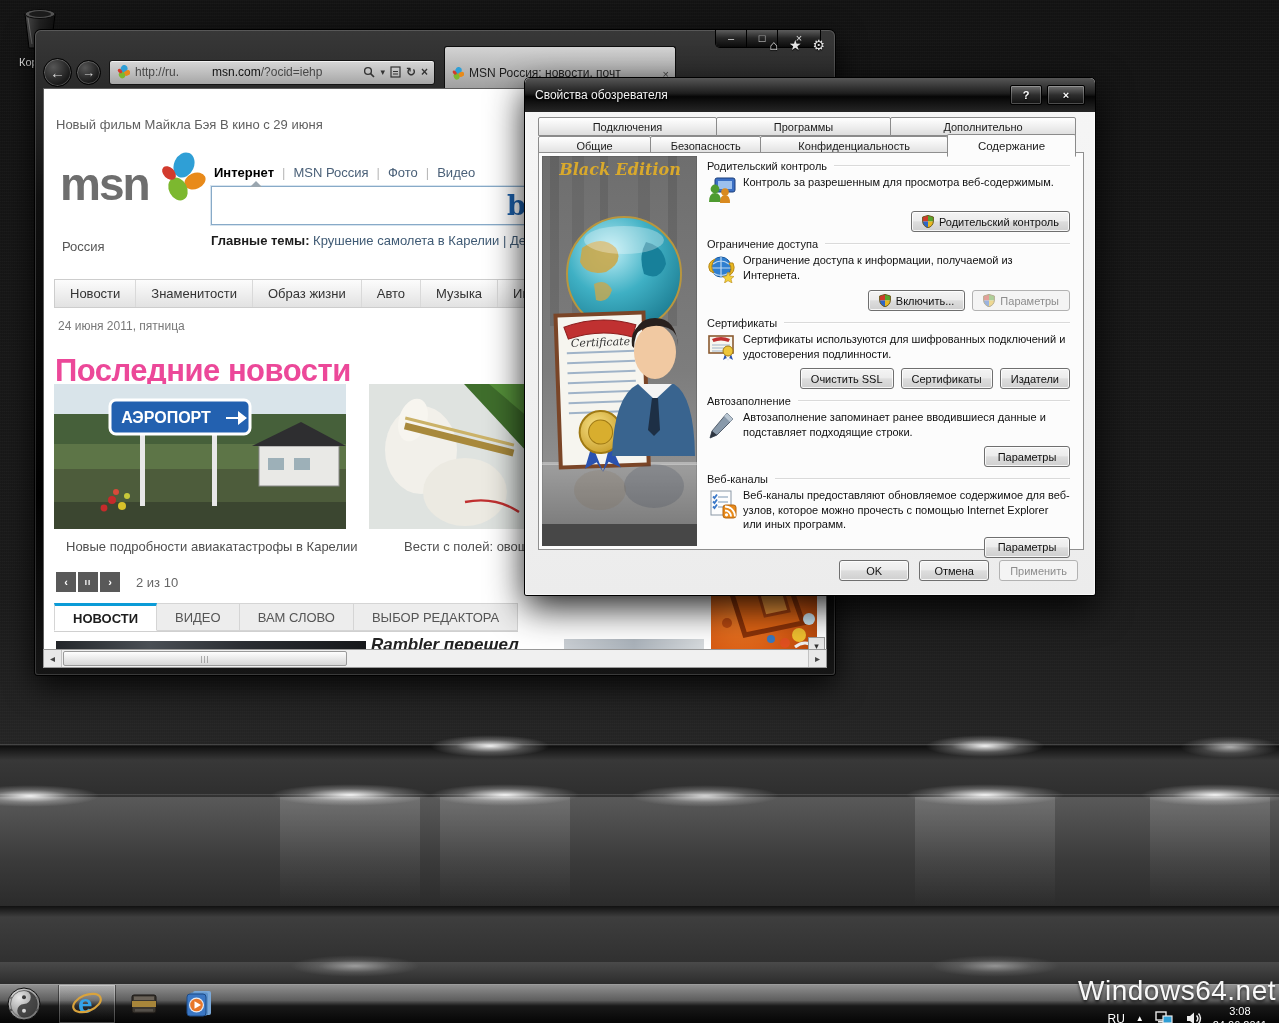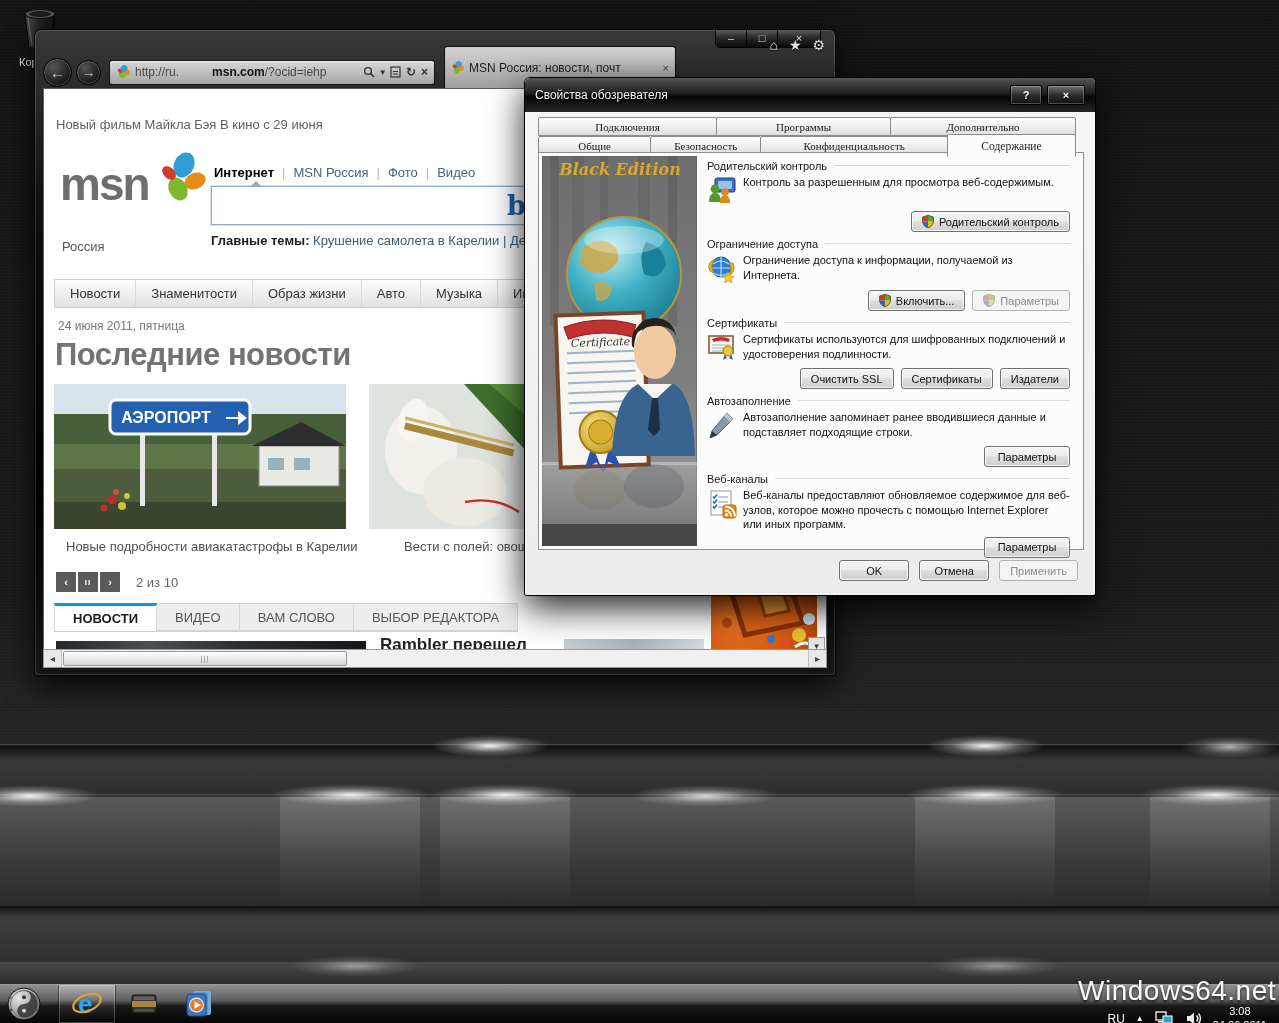--- a/index.html
+++ b/index.html
@@ -36,24 +36,24 @@
       font-size:11px;line-height:1;background:linear-gradient(#5d5d5d,#262626 48%,#0b0b0b);border-right:1px solid #000;}
   .winbtn:last-child{border-right:none;width:42px;}
   #ie-nav{position:absolute;left:8px;right:8px;top:26px;height:32px;display:flex;align-items:center;}
   .navcirc{width:27px;height:27px;border-radius:50%;display:flex;align-items:center;justify-content:center;
       background:radial-gradient(circle at 35% 30%,#565656,#161616 72%);border:1px solid #000;
       box-shadow:inset 0 0 0 1px rgba(255,255,255,.22);color:#d8d8d8;font-size:15px;}
   .navcirc.fwd{width:23px;height:23px;margin-left:4px;font-size:13px;}
   #addr{margin-left:8px;width:312px;height:23px;border-radius:3px;border:1px solid #141414;
       background:linear-gradient(#d7d7d7,#a6a6a6);box-shadow:inset 0 1px 0 rgba(255,255,255,.65);
       display:flex;align-items:center;padding:0 6px;font-size:12px;color:#474747;white-space:nowrap;overflow:hidden;}
-  #addr .dom{color:#101010;font-weight:bold;padding-left:33px;}
+  #addr .dom{color:#101010;font-weight:normal;padding-left:33px;}
   #addr .aicons{margin-left:auto;display:flex;align-items:center;gap:5px;color:#333;font-size:12px;}
   #ietab{margin-left:9px;width:218px;height:25px;align-self:flex-end;border:1px solid #0d0d0d;border-bottom:none;
-      border-radius:3px 3px 0 0;background:linear-gradient(#d3d3d3,#a0a0a0);display:flex;align-items:center;
+      border-radius:3px 3px 0 0;background:linear-gradient(#d3d3d3,#a0a0a0);display:flex;align-items:flex-end;
       padding:8px 6px;font-size:12px;color:#1d1d1d;white-space:nowrap;overflow:hidden;}
   #ietab .tclose{margin-left:auto;color:#444;font-size:11px;}
   #cmdicons{position:absolute;right:10px;top:7px;display:flex;gap:11px;color:#e3e3e3;font-size:14px;text-shadow:0 1px 1px #000;}
 
   #page{position:absolute;left:8px;right:8px;top:58px;bottom:25px;background:#fff;border:1px solid #5f5f5f;overflow:hidden;
         font-size:13px;color:#333;}
   .promo{left:12px;top:28px;color:#5f5f5f;}
   #msnlogo{left:16px;top:72px;font-size:46px;font-weight:bold;color:#6e6e6e;letter-spacing:-2px;line-height:1;}
   .region{left:18px;top:150px;color:#555;}
   #stabs{left:170px;top:76px;display:flex;gap:8px;align-items:center;font-size:13px;}
@@ -63,36 +63,36 @@
         box-shadow:0 0 0 1px #d7e4ef;display:flex;align-items:center;}
   #sbox input{flex:1;border:none;outline:none;height:30px;font-size:15px;background:transparent;}
   #sbox .bing{font-weight:bold;font-size:27px;color:#1b5faa;margin-right:4px;font-family:"DejaVu Serif",serif;}
   #sbox .ptr{position:absolute;top:-6px;left:38px;width:0;height:0;border-left:6px solid transparent;
         border-right:6px solid transparent;border-bottom:6px solid #9aa6af;}
   .topics{left:167px;top:144px;} .topics b{color:#1c1c1c;} .topics span{color:#3f5a74;}
   #mnav{left:10px;top:190px;width:764px;height:27px;border:1px solid #cdcdcd;
         background:linear-gradient(#fcfcfc,#e2e2e2);display:flex;align-items:stretch;}
   #mnav .ni{padding:0 15px;display:flex;align-items:center;border-right:1px solid #d9d9d9;color:#333;}
   .date{left:14px;top:230px;font-size:12px;color:#787878;}
-  .h1{left:11px;top:248px;font-size:31px;font-weight:600;color:#737373;letter-spacing:-.5px;}
+  .h1{left:11px;top:264px;font-size:31px;font-weight:600;color:#ec4899;letter-spacing:-.5px;}
   #img1{left:10px;top:295px;} #img2{left:325px;top:295px;}
   .cap{top:450px;color:#4f4f4f;} .cap1{left:22px;} .cap2{left:360px;}
   #carousel{left:12px;top:483px;display:flex;gap:2px;align-items:center;}
   .cbtn{width:20px;height:20px;background:#595959;color:#fff;display:flex;align-items:center;justify-content:center;
         font-size:11px;font-weight:bold;}
   #carousel .pos{margin-left:14px;color:#666;}
   #ctabs{left:10px;top:514px;display:flex;height:28px;border-bottom:1px solid #d0d0d0;}
   .ctab{padding:0 18px;display:flex;align-items:center;background:#ededed;border:1px solid #d5d5d5;border-left:none;
         color:#555;font-size:13px;}
   .ctab.on{background:#fff;border-top:3px solid #0b9bd7;border-left:1px solid #d5d5d5;border-bottom:1px solid #fff;
         color:#1d1d1d;font-weight:bold;}
   .fragL{left:12px;top:552px;width:310px;height:12px;
         background:linear-gradient(90deg,#23262a,#4a4f55 30%,#2b2e33 60%,#16181b);}
   .fragR{left:520px;top:550px;width:140px;height:13px;background:linear-gradient(90deg,#c9ced3,#aab2ba 50%,#d6dadd);}
-  .teaser{left:336px;top:546px;font-size:17px;font-weight:bold;color:#222;}
+  .teaser{left:327px;top:546px;font-size:17px;font-weight:bold;color:#222;font-style:italic;}
   #gameimg{left:667px;top:500px;width:106px;height:63px;overflow:hidden;
         background:radial-gradient(circle at 30% 35%,#f07f28,#d85c14 55%,#b34509);}
   .vdown{left:764px;top:548px;width:15px;height:15px;background:#e8e8e8;border:1px solid #9a9a9a;color:#333;
         font-size:9px;display:flex;align-items:center;justify-content:center;}
   #hscroll{position:absolute;left:8px;right:8px;bottom:7px;height:17px;background:#f0f0f0;border:1px solid #999;
         display:flex;align-items:stretch;}
   .sarr{width:17px;display:flex;align-items:center;justify-content:center;color:#444;font-size:10px;background:#e8e8e8;}
   .sarr.r{margin-left:auto;border-left:1px solid #c2c2c2;}
   .sarr.l{border-right:1px solid #c2c2c2;}
   #hthumb{position:absolute;left:19px;top:1px;width:282px;height:13px;border:1px solid #9a9a9a;border-radius:2px;
@@ -106,21 +106,21 @@
   #dlg-title{height:26px;border-radius:5px 5px 0 0;display:flex;align-items:center;padding:4px 10px;
       background:linear-gradient(#565656,#1e1e1e 45%,#060606 55%,#262626);
       color:#f2f2f2;font-size:12px;text-shadow:0 1px 2px #000;}
   .dbtn{width:30px;height:18px;margin-left:5px;display:flex;align-items:center;justify-content:center;
       border:1px solid #000;border-radius:2px;color:#fff;font-size:11px;font-weight:bold;
       background:linear-gradient(#707070,#2e2e2e 50%,#101010);box-shadow:inset 0 0 0 1px rgba(255,255,255,.25);}
   .dbtn.x{width:36px;}
   #dlg-title .sp{margin-left:auto;display:flex;}
   #dlg-body{position:absolute;left:0;right:0;top:26px;bottom:0;}
   #dtabs{position:absolute;left:13px;top:13px;width:537px;}
-  .trow{display:flex;font-family:Liberation Serif, serif;}
+  .trow{display:flex;}
   .dtab{height:17px;display:flex;align-items:center;justify-content:center;font-size:11px;color:#1b1b1b;
       background:linear-gradient(#fff,#efefef 50%,#dedede);border:1px solid #8b8b8b;border-radius:2px 2px 0 0;
       margin-right:-1px;position:relative;}
   .dtab.on{background:#fcfcfc;height:21px;margin-top:-2px;z-index:3;border-bottom:1px solid #fcfcfc;font-size:11.5px;}
   #dpanel{position:absolute;left:13px;top:48px;width:544px;height:396px;background:#fcfcfc;
       border:1px solid #8f8f8f;z-index:1;}
   #dart{position:absolute;left:3px;top:3px;}
   #dcol{position:absolute;left:168px;top:7px;right:13px;font-size:11px;color:#101010;}
   .grp-h{display:flex;align-items:center;gap:7px;font-size:11px;color:#151515;}
   .grp-h .line{flex:1;height:1px;background:#dadada;border-bottom:1px solid #fff;}

